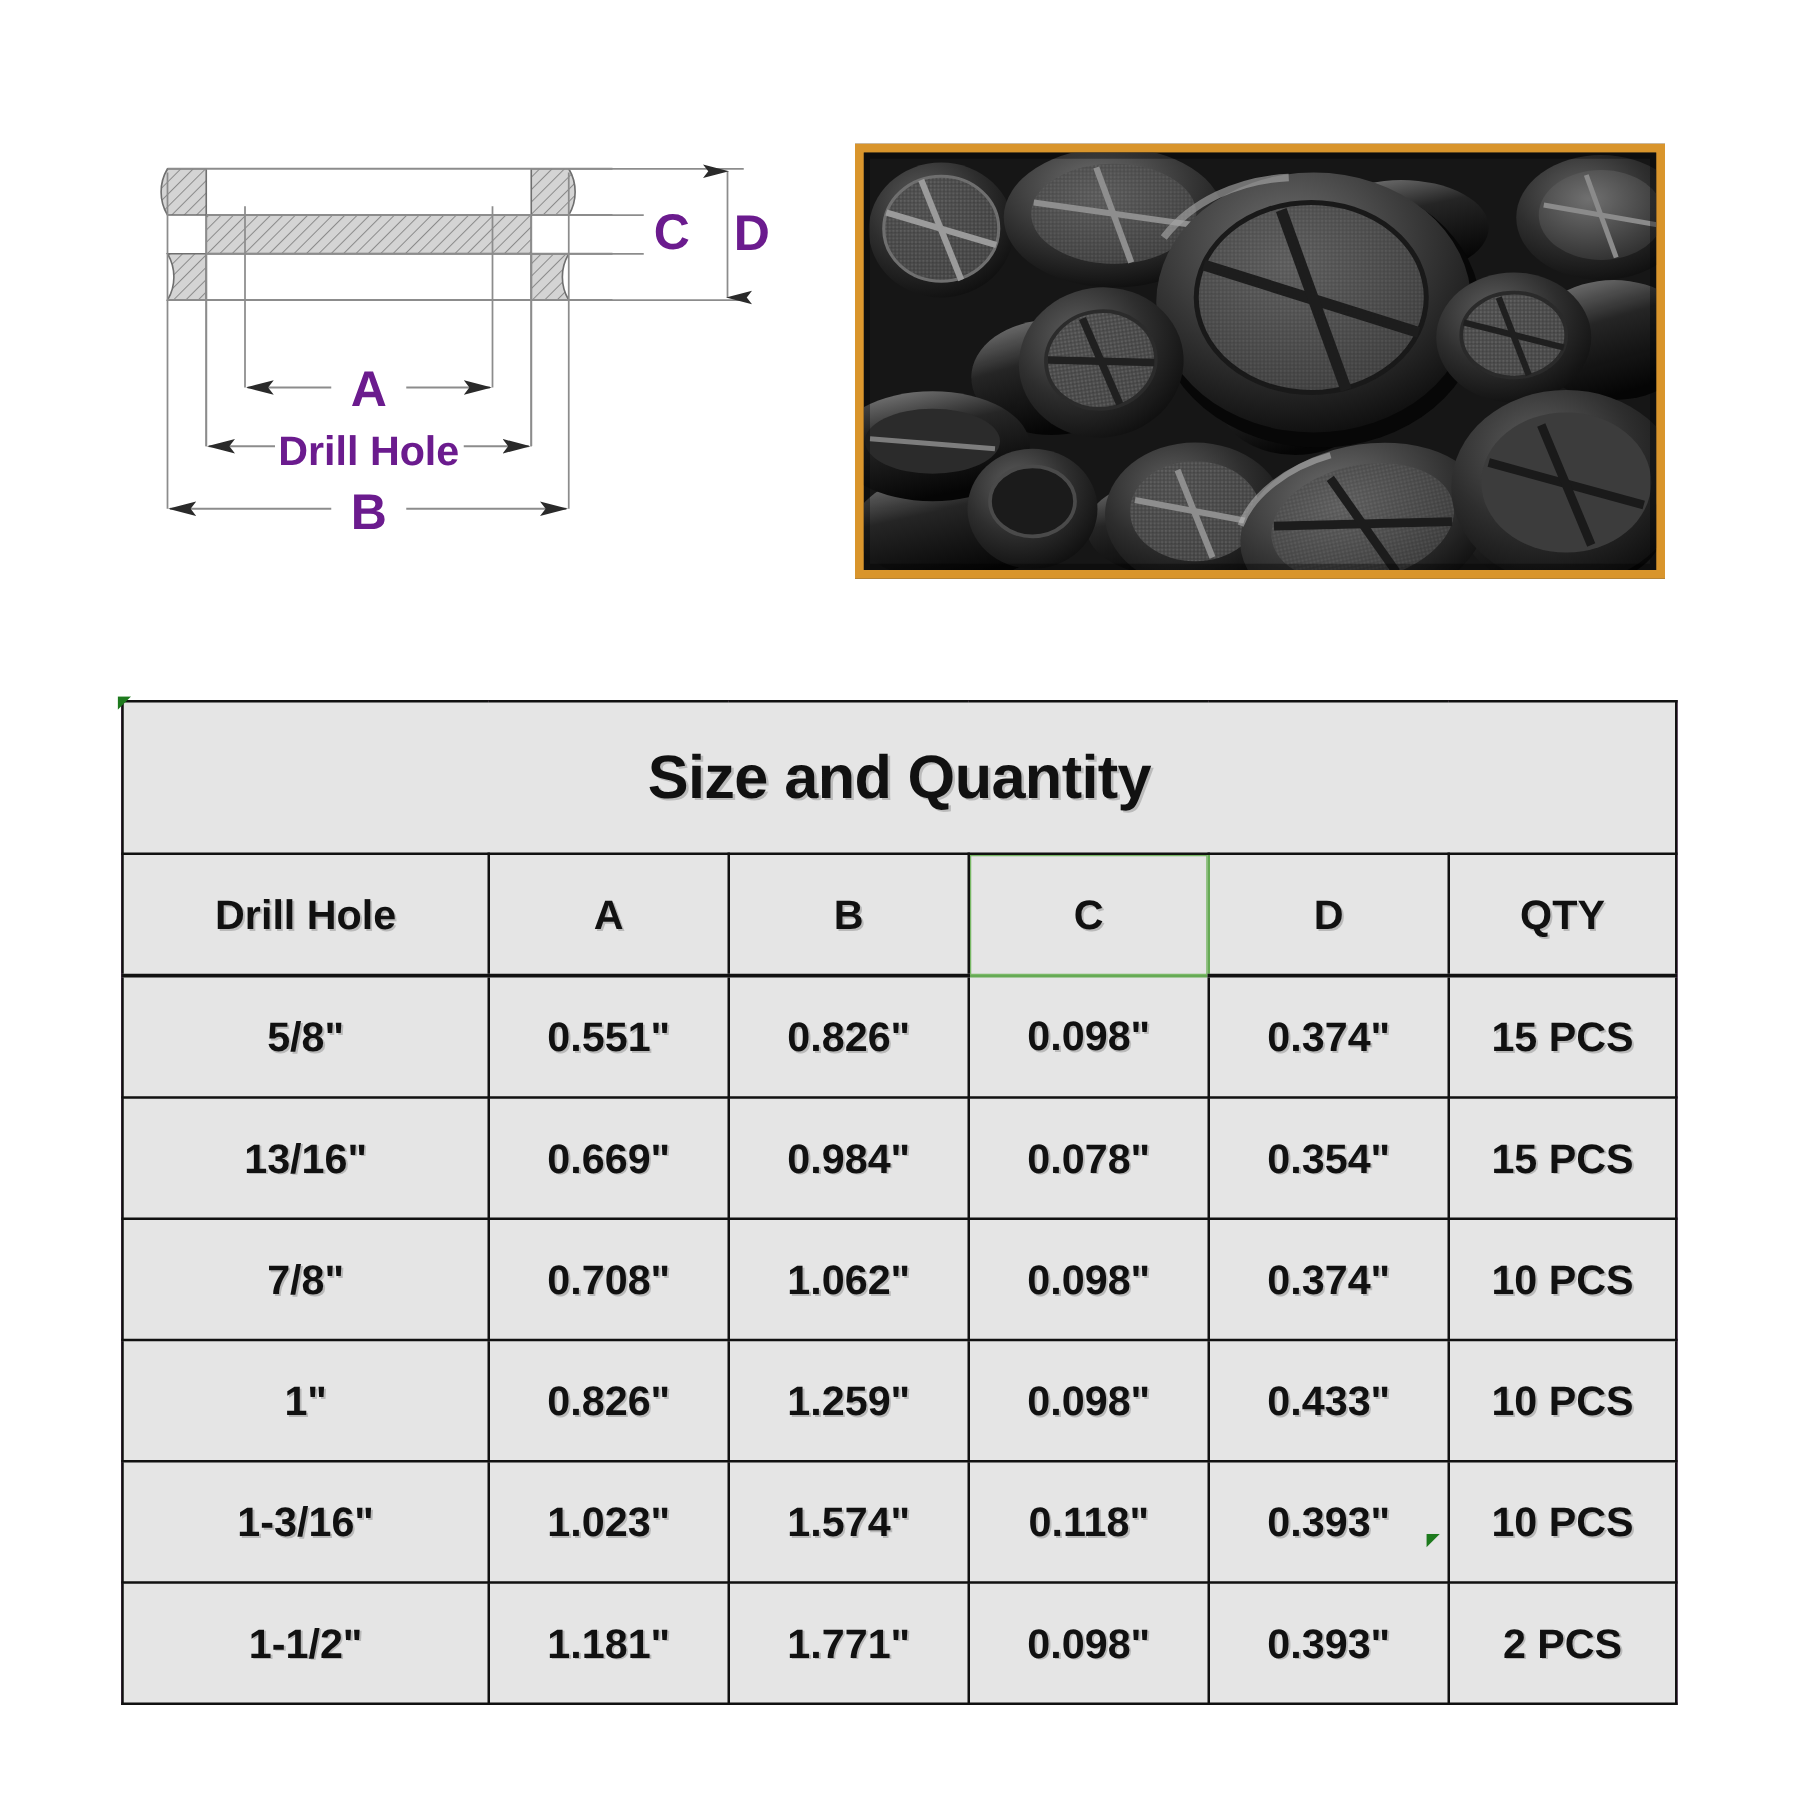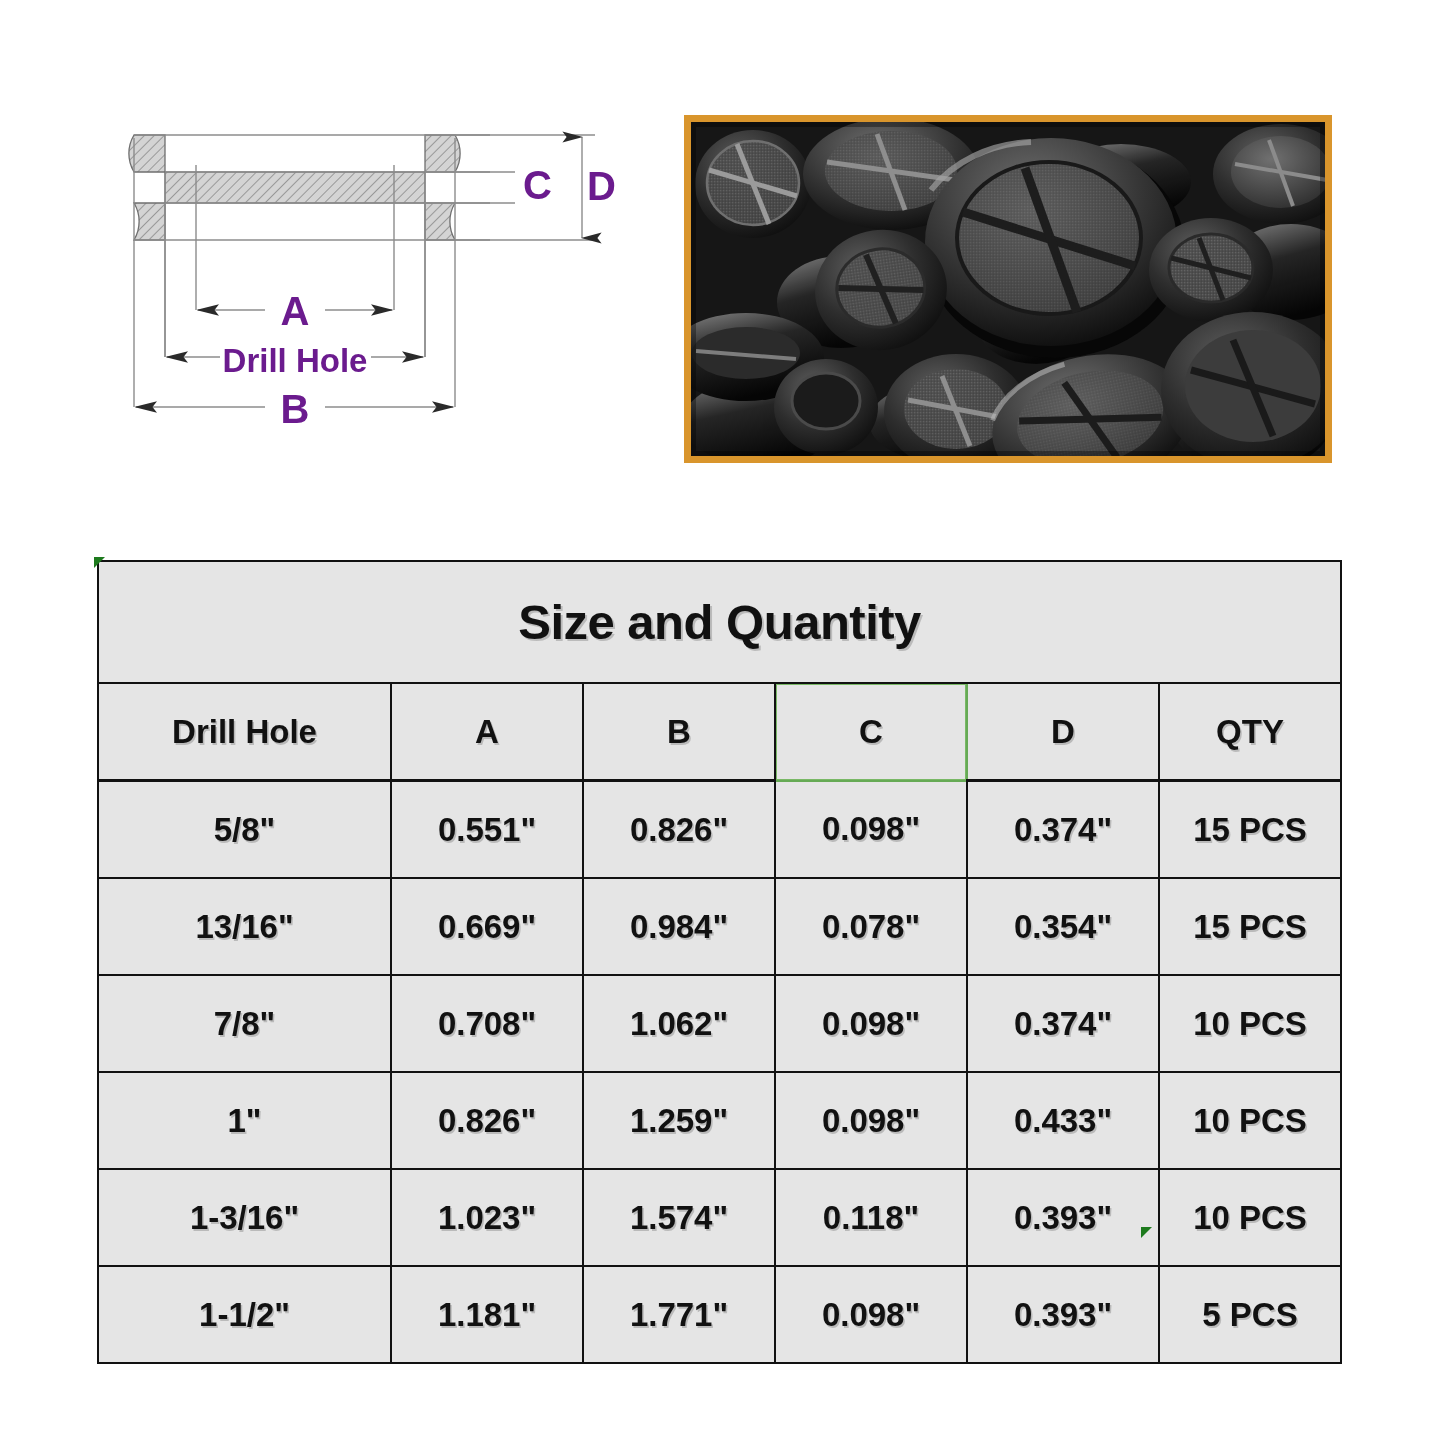--- a/index.html
+++ b/index.html
@@ -401,17 +401,17 @@
         <td>0.393"</td>
         <td>10 PCS</td>
       </tr>
 
       <tr class="data-row">
         <td>1-1/2"</td>
         <td>1.181"</td>
         <td>1.771"</td>
         <td>0.098"</td>
         <td>0.393"</td>
-        <td>5 PCS</td>
+        <td>2 PCS</td>
       </tr>
     </tbody>
   </table>
 </div>
 
 </body></html>

